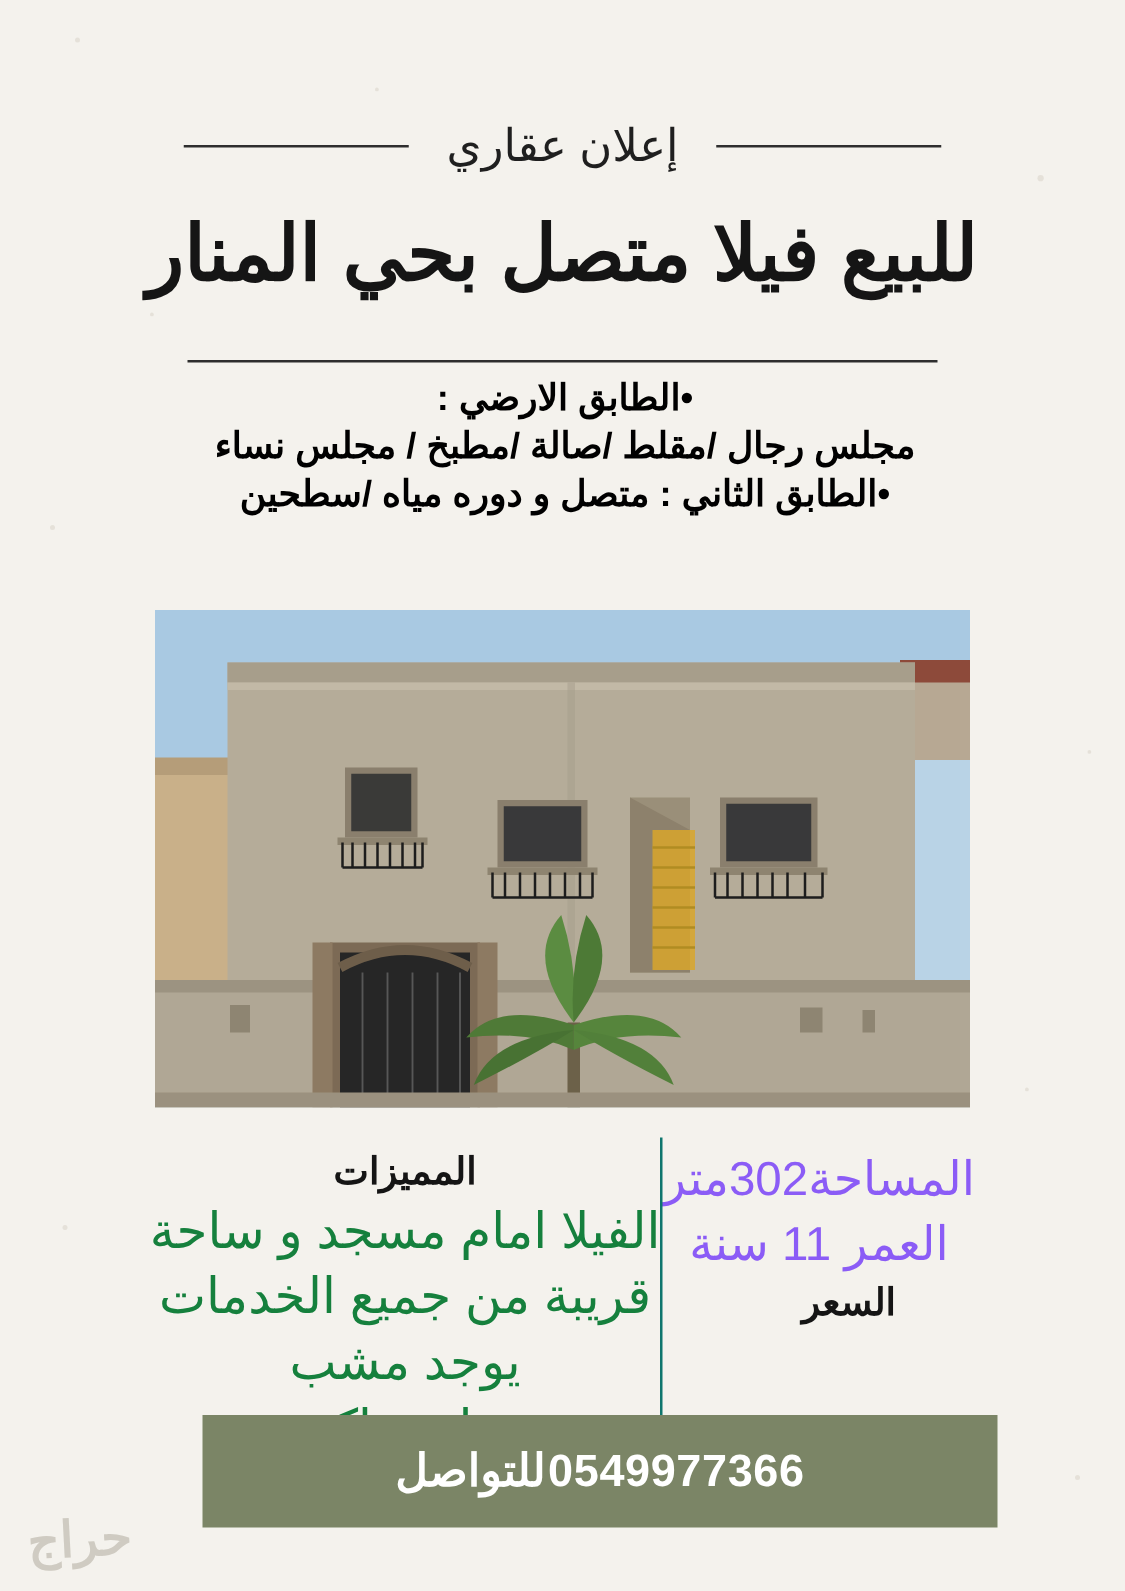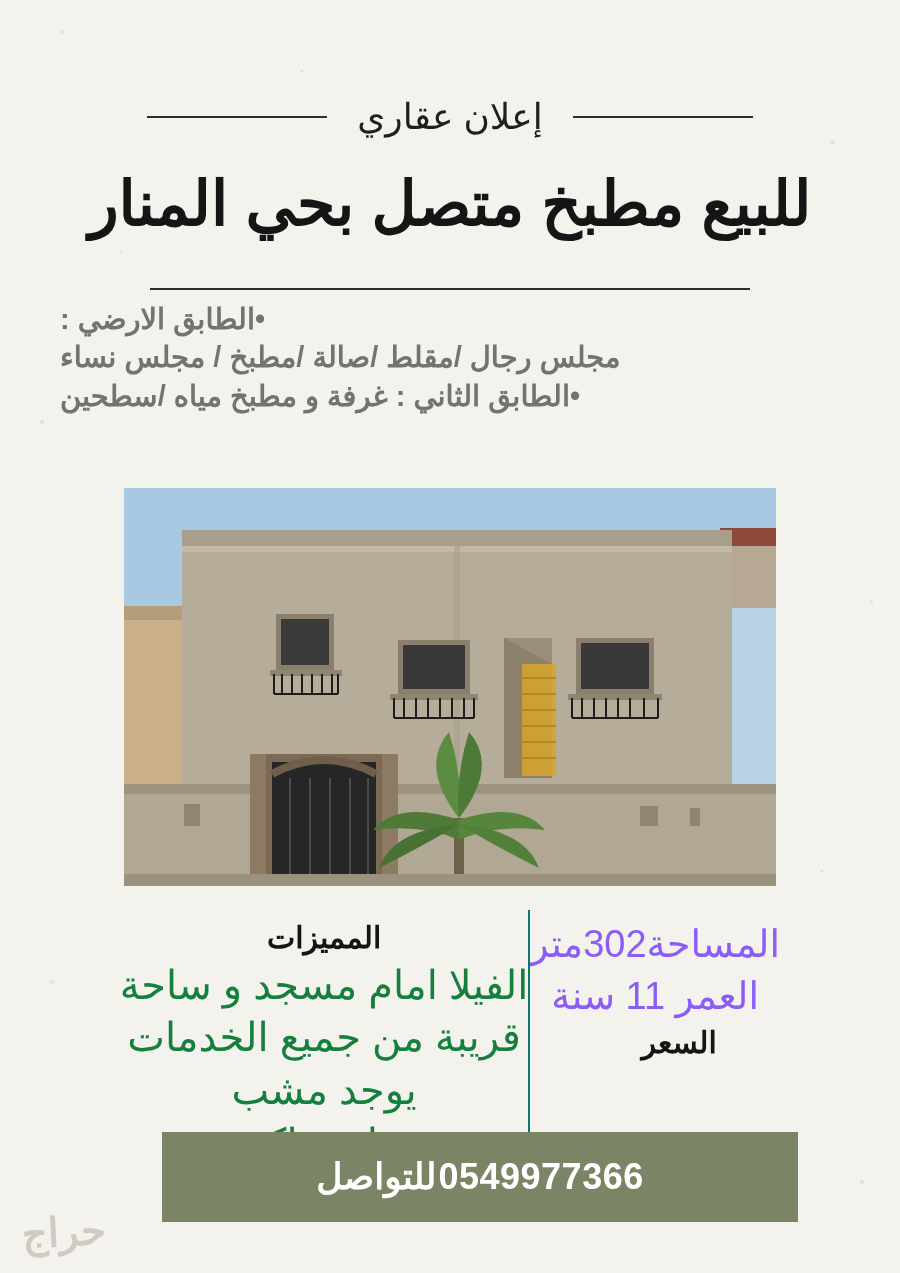--- a/index.html
+++ b/index.html
@@ -75,23 +75,23 @@
     height: 2px;
     background: #2e2e2e;
   }
 
   
   .specs {
     position: absolute;
     top: 300px;
     left: 60px;
     right: 56px;
-    text-align: left;
-    direction: rtl;
-    color: #737373;
+    text-align: center;
+    direction: rtl;
+    color: #000000;
   }
   .spec-line {
     font-size: 29px;
     font-weight: bold;
     line-height: 1.32;
     white-space: nowrap;
   }
   .spec-line.sub {
     font-size: 29px;
   }
@@ -214,28 +214,28 @@
   <div class="speckle" style="top:1180px;left:860px;width:4px;height:4px;"></div>
   <div class="speckle" style="top:250px;left:120px;width:3px;height:3px;"></div>
   <div class="speckle" style="top:870px;left:820px;width:3px;height:3px;"></div>
 
   <div class="eyebrow-row">
     <div class="eyebrow-line"></div>
     <div class="eyebrow-text">إعلان عقاري</div>
     <div class="eyebrow-line"></div>
   </div>
 
-  <div class="headline">للبيع مطبخ متصل بحي المنار</div>
+  <div class="headline">للبيع فيلا متصل بحي المنار</div>
 
   <div class="divider"></div>
 
   <div class="specs">
     <div class="spec-line">•الطابق الارضي :</div>
     <div class="spec-line sub">مجلس رجال /مقلط /صالة /مطبخ / مجلس نساء</div>
-    <div class="spec-line">•الطابق الثاني : غرفة و مطبخ مياه /سطحين</div>
+    <div class="spec-line">•الطابق الثاني : متصل و دوره مياه /سطحين</div>
   </div>
 
   <div class="photo">
     <svg width="652" height="398" viewBox="0 0 652 398" xmlns="http://www.w3.org/2000/svg">
 
       <rect x="0" y="0" width="652" height="398" fill="#b9d3e6"></rect>
       <rect x="0" y="0" width="652" height="120" fill="#a9c9e2"></rect>
 
       <rect x="0" y="130" width="60" height="200" fill="#c9b089"></rect>
       <rect x="0" y="118" width="62" height="14" fill="#b59d79"></rect>

